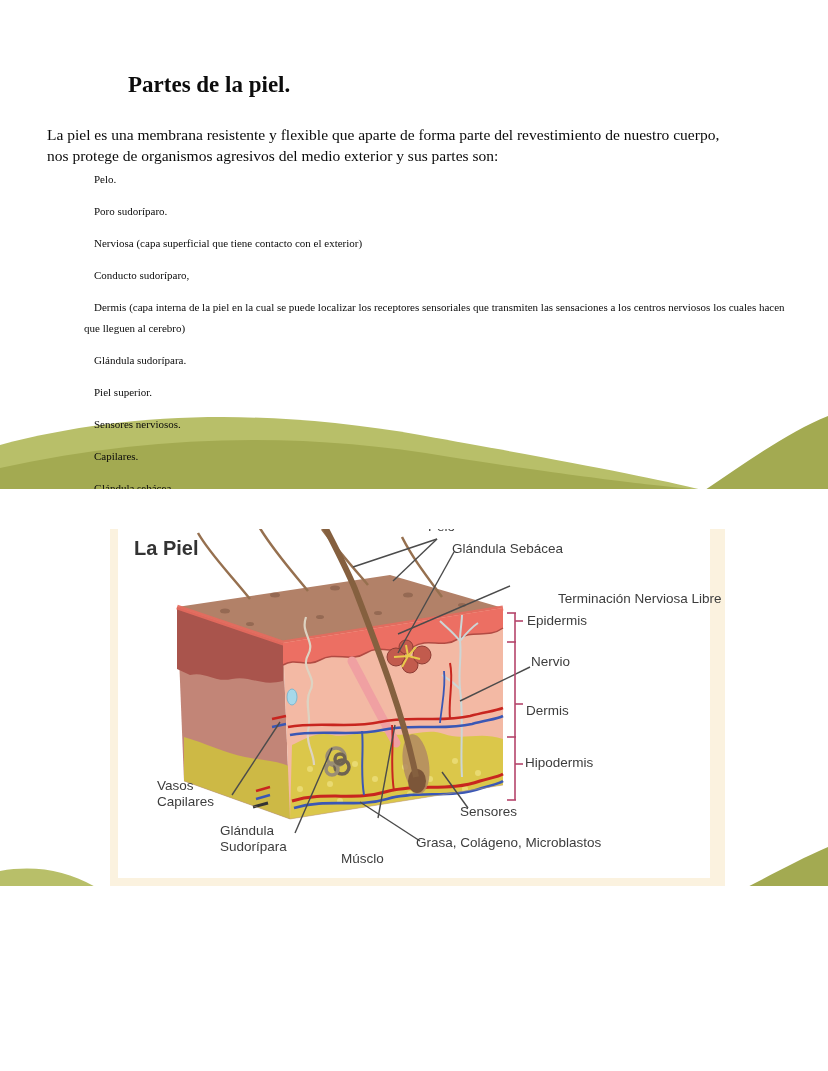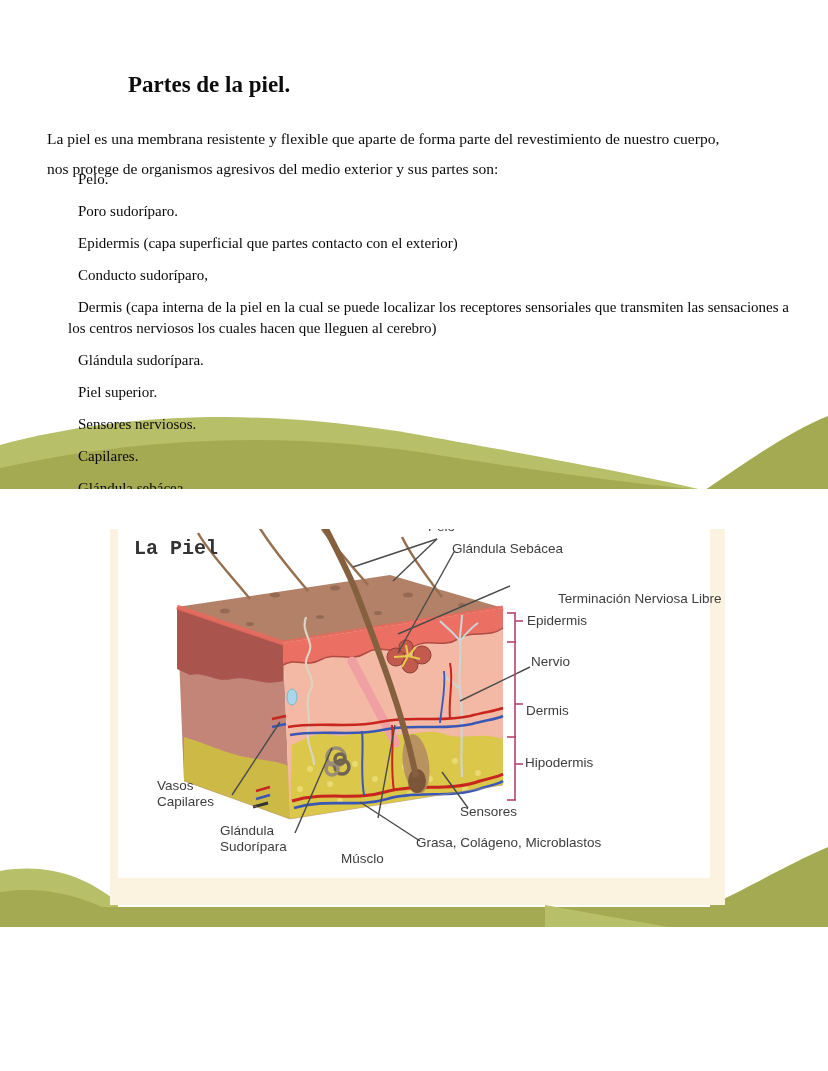--- a/index.html
+++ b/index.html
@@ -1,50 +1,50 @@
 <!DOCTYPE html>
 <html><head>
 <meta charset="utf-8">
 <style>
   html,body{margin:0;padding:0;background:#fff;}
   .page{
-    position:relative;width:828px;height:1071px;background:#ffffff;
+    position:relative;width:828px;height:886px;background:#ffffff;
     font-family:"Liberation Serif", serif;color:#0a0a0a;overflow:hidden;
   }
   .doc-title{
     position:absolute;left:128px;top:56px;font-size:23px;line-height:28px;color:#0c0c0c;
   }
   .doc-intro{
-    position:absolute;left:47px;top:108px;width:720px;font-size:15.5px;line-height:30px;
+    position:absolute;left:47px;top:108px;width:720px;font-size:15.5px;line-height:21px;
     white-space:pre-line;
   }
   .doc-list{position:absolute;left:0;top:169px;width:790px;z-index:2;}
   .doc-item{
-    margin:0 0 11px 16px;font-size:15px;line-height:21px;
-    padding-left:52px;text-indent:10px;
+    margin:0 0 11px 0;font-size:11px;line-height:21px;
+    padding-left:84px;text-indent:10px;
   }
   
   .wave1{position:absolute;left:0;top:405px;width:828px;height:85px;z-index:1;}
   .wave2{position:absolute;left:0;top:845px;width:828px;height:82px;z-index:1;}
   .content-clip{
     position:absolute;left:0;top:489px;width:828px;height:40px;background:#ffffff;z-index:3;
   }
   
   .figure-panel{
     position:absolute;left:110px;top:529px;width:615px;height:376px;z-index:4;
     background:#fbf2df;overflow:hidden;
     font-family:"Liberation Sans", sans-serif;
   }
   .figure-panel svg{position:absolute;left:0;top:0;}
   .fig-label{
     position:absolute;font-size:13.5px;line-height:16px;color:#3d3d3d;white-space:pre-line;
   }
   .fig-heading{
     position:absolute;left:24px;top:8px;font-size:20px;font-weight:bold;color:#333333;
-    font-family:Liberation Mono, monospace;
+    font-family:Liberation Sans, sans-serif;
   }
 </style>
 </head>
 <body>
 
 <div class="page">
 
   <svg class="wave1" viewBox="0 0 828 85">
     <path d="M0,40 C120,8 260,2 420,30 C560,55 650,72 703,85 L0,85 Z" fill="#b8bf69"></path>
     <path d="M0,63 C150,30 300,26 450,52 C590,74 660,81 700,85 L0,85 Z" fill="#a3aa51"></path>
@@ -60,21 +60,21 @@
   </svg>
 
   <h1 class="doc-title">Partes de la piel.</h1>
 
   <p class="doc-intro">La piel es una membrana resistente y flexible que aparte de forma parte del revestimiento de nuestro cuerpo,
 nos protege de organismos agresivos del medio exterior y sus partes son:</p>
 
   <div class="doc-list">
     <p class="doc-item">Pelo.</p>
     <p class="doc-item">Poro sudoríparo.</p>
-    <p class="doc-item">Epidermis (capa superficial que partes contacto con el exterior)</p>
+    <p class="doc-item">Nerviosa (capa superficial que tiene contacto con el exterior)</p>
     <p class="doc-item">Conducto sudoríparo,</p>
     <p class="doc-item">Dermis (capa interna de la piel en la cual se puede localizar los receptores sensoriales que transmiten las sensaciones a los centros nerviosos los cuales hacen que lleguen al cerebro)</p>
     <p class="doc-item">Glándula sudorípara.</p>
     <p class="doc-item">Piel superior.</p>
     <p class="doc-item">Sensores nerviosos.</p>
     <p class="doc-item">Capilares.</p>
     <p class="doc-item">Glándula sebácea.</p>
   </div>
 
   <div class="content-clip"></div>

